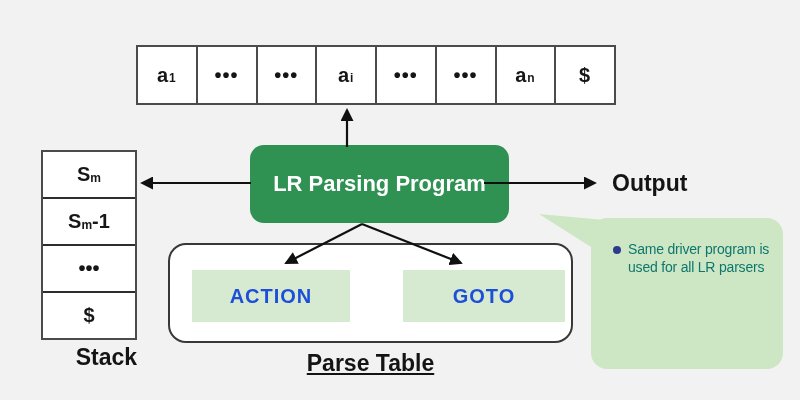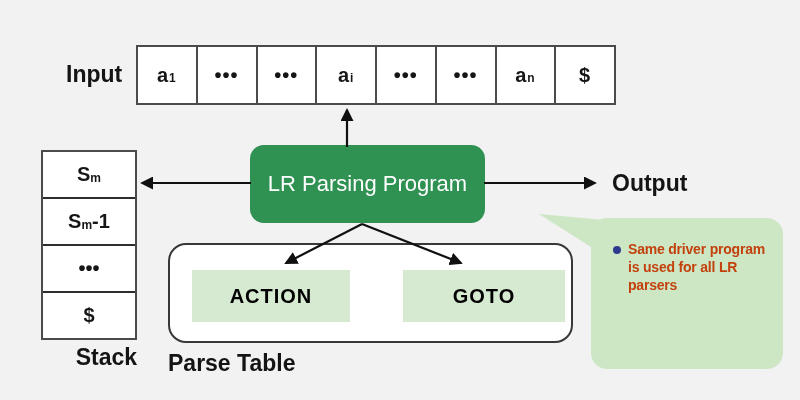--- a/index.html
+++ b/index.html
@@ -21,21 +21,21 @@
   .big-label {
     position: absolute;
     font-size: 23px;
     font-weight: bold;
     color: #141414;
     white-space: nowrap;
   }
   #input-label  { left: 66px;  top: 61px; }
   #output-label { left: 612px; top: 170px; }
   #stack-label  { left: 41px;  top: 344px; width: 96px; text-align: right; }
-  #parse-table-label { left: 168px; top: 350px; width: 405px; text-align: left; }
+  #parse-table-label { left: 168px; top: 350px; width: 405px; text-align: center; text-decoration: underline; }
 
   
   .input-row {
     position: absolute;
     left: 136px; top: 45px;
     width: 480px; height: 60px;
     display: flex;
     background: #ffffff;
     border: 2px solid #4b4b4b;
   }
@@ -78,29 +78,29 @@
     position: relative;
     top: 0.28em;
     font-weight: bold;
   }
   .suffix { font-weight: bold; }
 
   
   .program-box {
     position: absolute;
     left: 250px; top: 145px;
-    width: 235px; height: 78px;
+    width: 259px; height: 78px;
     background: #2f9152;
     border-radius: 14px;
     display: flex;
     align-items: center;
     justify-content: center;
     color: #ffffff;
     font-size: 22px;
-    font-weight: normal;
+    font-weight: bold;
     white-space: nowrap;
   }
 
   
   .parse-table {
     position: absolute;
     left: 168px; top: 243px;
     width: 405px; height: 100px;
     background: #ffffff;
     border: 2px solid #383838;
@@ -110,21 +110,21 @@
     position: absolute;
     top: 25px;
     height: 52px;
     background: #d6ead2;
     display: flex;
     align-items: center;
     justify-content: center;
     font-size: 20px;
     font-weight: bold;
     letter-spacing: 1px;
-    color: #000000;
+    color: #1d4ed8;
   }
   #action-box { left: 22px;  width: 158px; }
   #goto-box   { left: 233px; width: 162px; }
 
   
   .arrows-svg {
     position: absolute;
     left: 0; top: 0;
     width: 800px; height: 400px;
     pointer-events: none;
@@ -151,32 +151,31 @@
   }
   .bullet-dot {
     flex: 0 0 auto;
     width: 8px; height: 8px;
     border-radius: 50%;
     background: #2e3a8d;
     margin: 5px 7px 0 0;
   }
   .bullet-text {
     font-size: 14px;
-    font-weight: bold;
+    font-weight: normal;
     line-height: 1.28;
-    color: #c2410c;
+    color: #0f766e;
     letter-spacing: -0.2px;
   }
 </style>
 </head>
 <body>
 
 <div class="canvas">
 
-  <div class="big-label" id="input-label">Input</div>
 
   <div class="input-row">
     <div class="input-cell">
         <span>a</span>
         <span class="sub">1</span>
       </div>
     <div class="input-cell">
         <span>•••</span>
       </div>
     <div class="input-cell">

